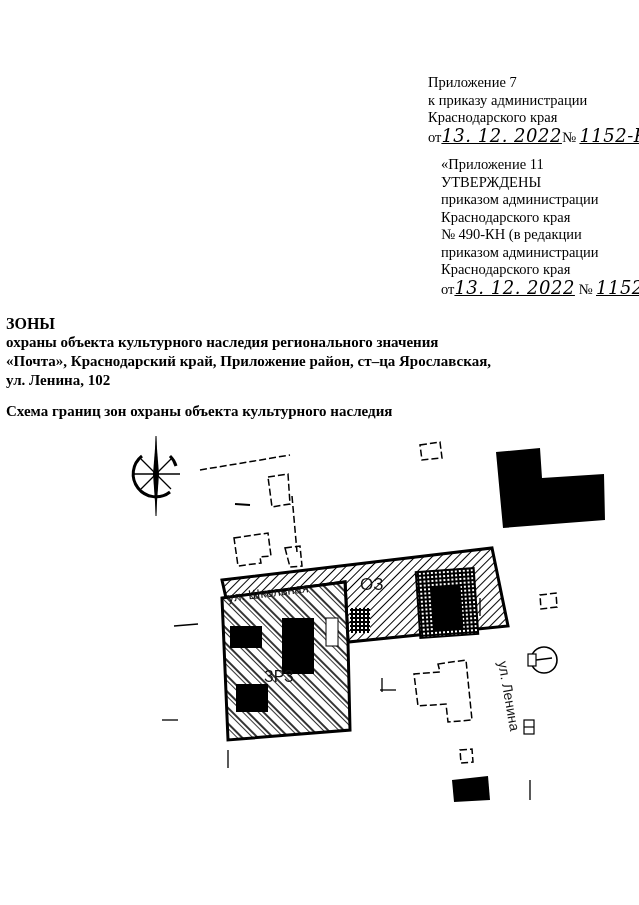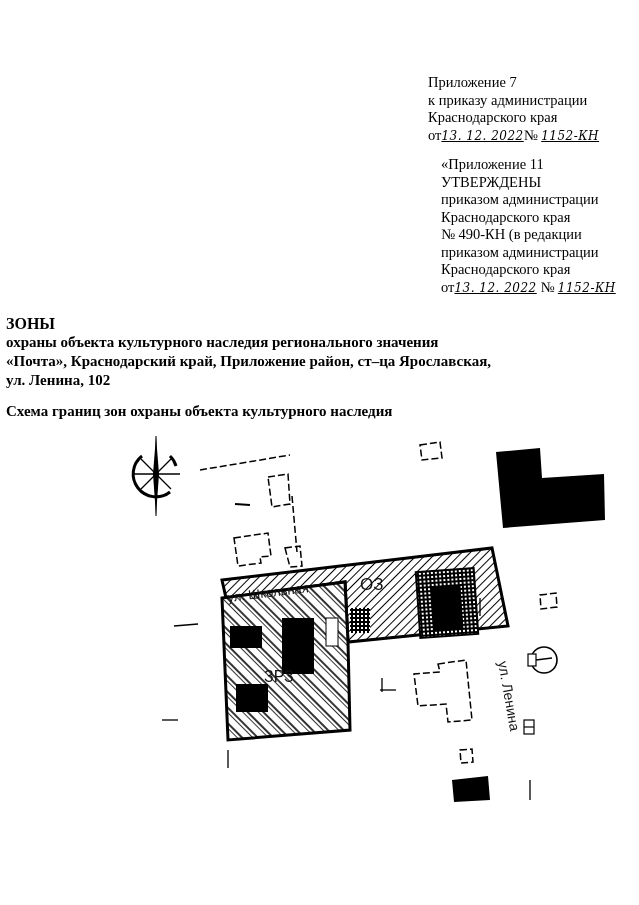--- a/index.html
+++ b/index.html
@@ -1,20 +1,20 @@
 <!DOCTYPE html>
 <html><head>
 <meta charset="utf-8">
 <style>
   html, body { margin:0; padding:0; background:#ffffff; }
   body { width:639px; height:905px; position:relative; overflow:hidden;
          font-family:"Liberation Serif","DejaVu Serif",serif; color:#000; }
   .appendix { position:absolute; left:428px; font-size:14.5px; line-height:17.5px; }
   .appendix div { white-space:nowrap; }
-  .sign { font-family:"DejaVu Serif",serif; font-style:italic; font-size:12px;
+  .sign { font-family:"DejaVu Serif",serif; font-style:italic; font-size:18px;
           text-decoration:underline; letter-spacing:0.5px; }
   .hdr { position:absolute; left:6px; width:639px; font-weight:bold;
          font-size:15px; line-height:19px; }
   .map { position:absolute; left:100px; top:430px; width:510px; height:400px; }
   .zlabel { font-family:"Liberation Sans","DejaVu Sans",sans-serif; fill:#111; }
 </style>
 </head>
 <body>
 
 <div class="appendix" style="top:68px;margin-top:6px;">

